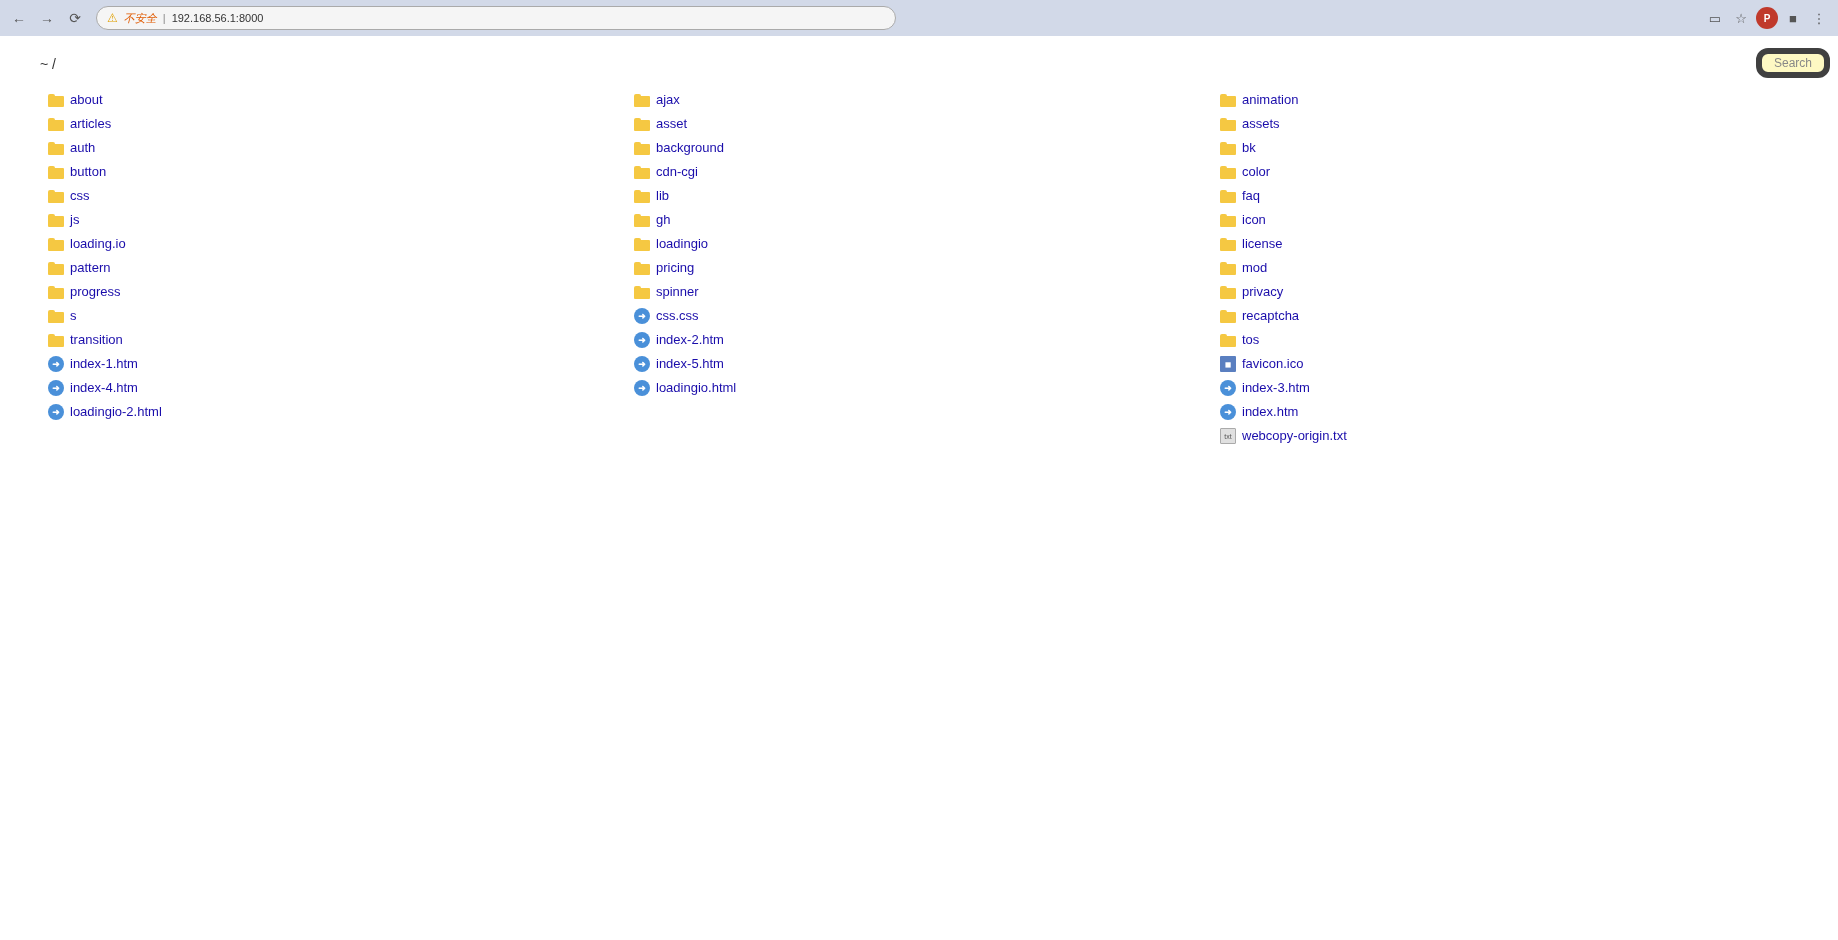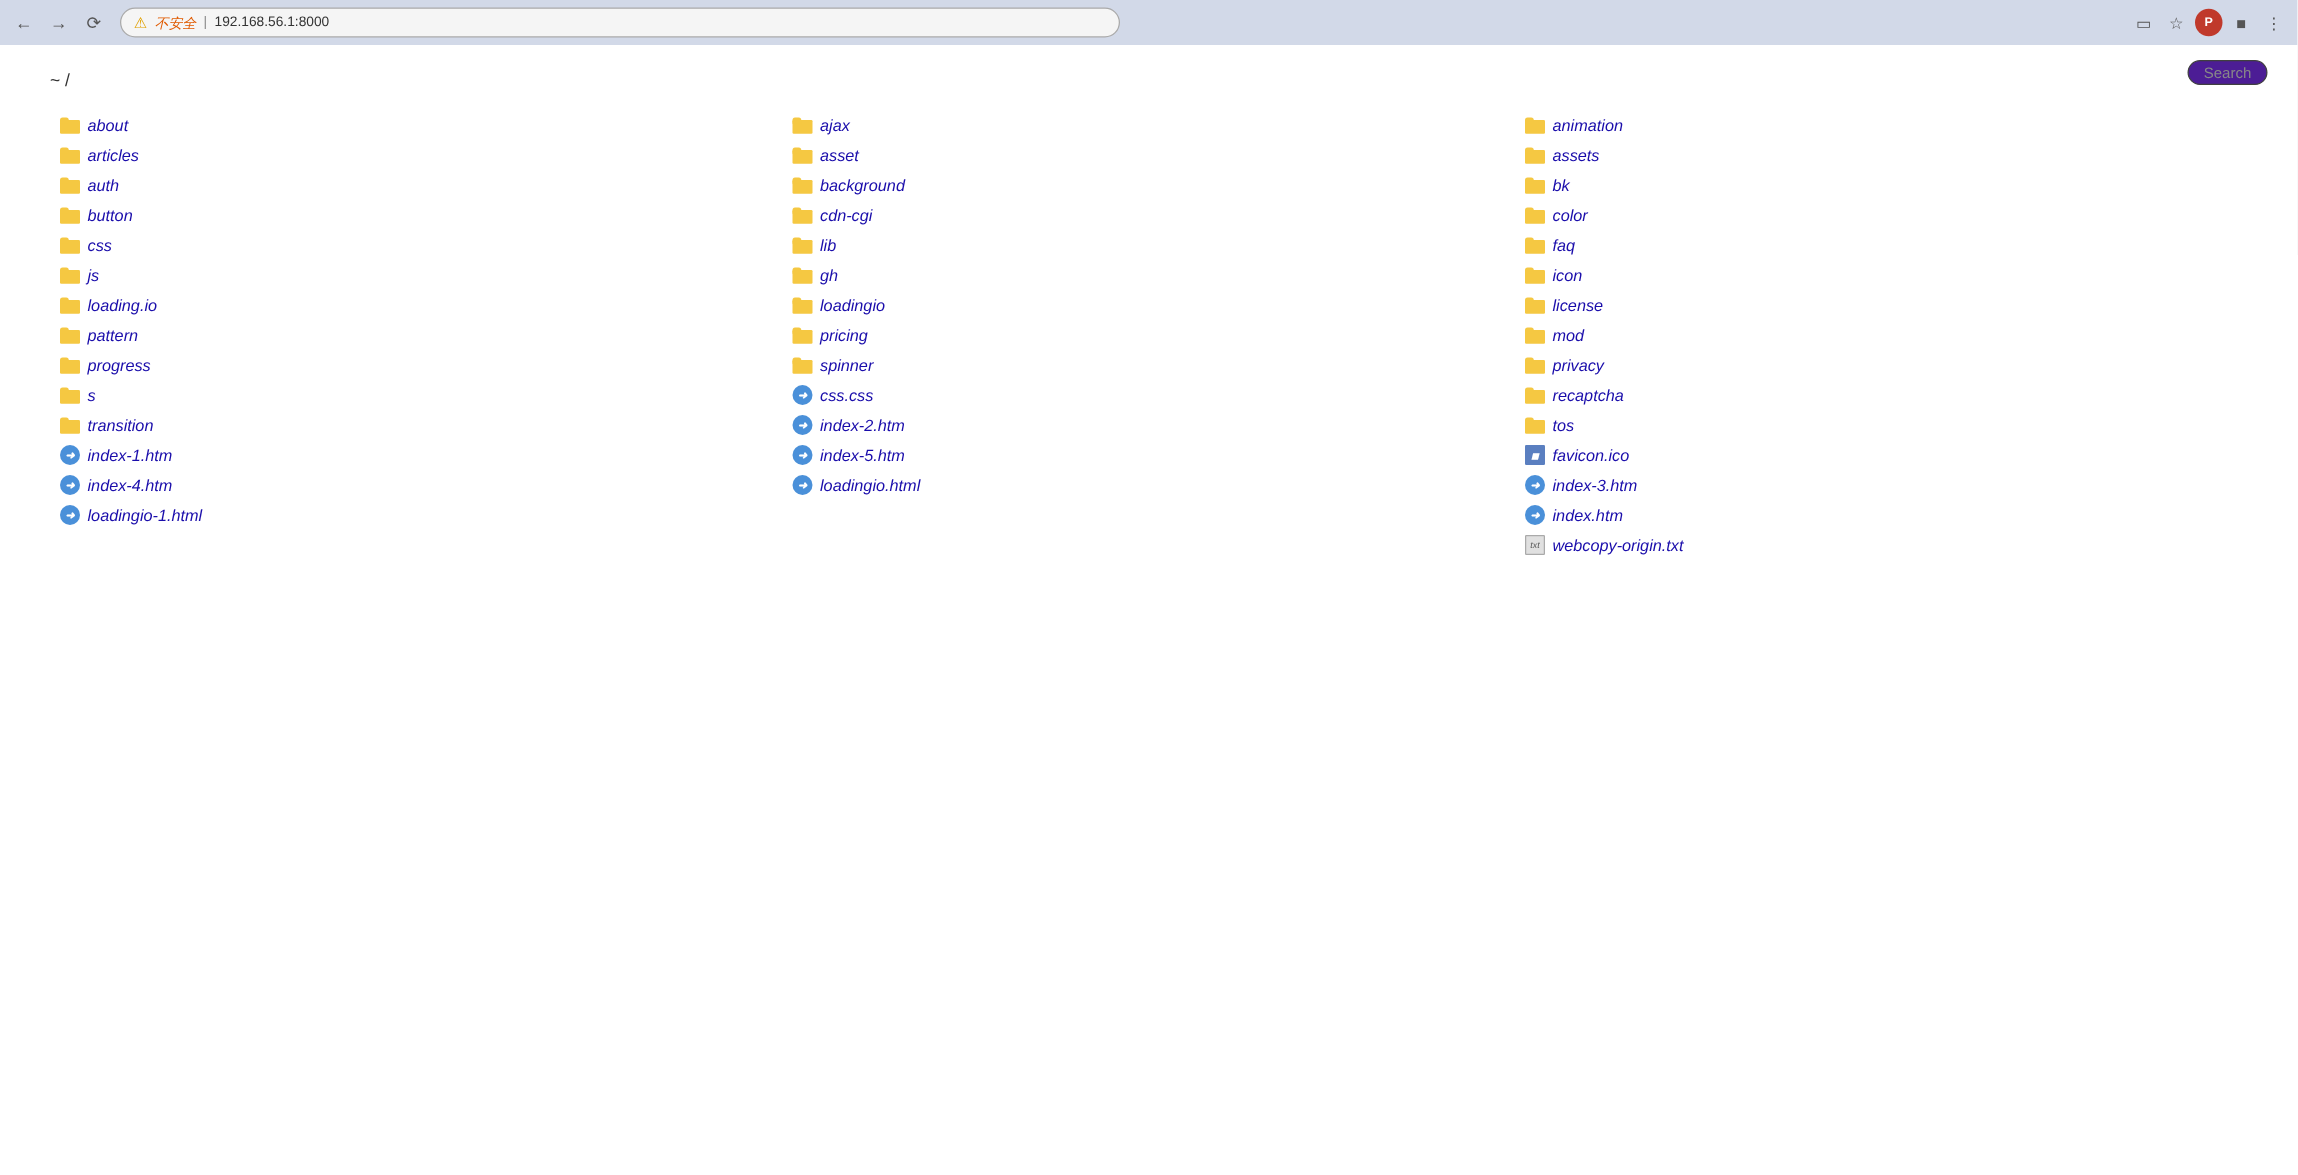--- a/index.html
+++ b/index.html
@@ -81,23 +81,23 @@
       justify-content: center;
       cursor: pointer;
       color: #555;
       border-radius: 50%;
     }
 
     
     .search-box {
       position: fixed;
       top: 48px;
-      right: 24px;
-      background: #4c1d95;
-      border: 1px solid #404040;
+      right: 8px;
+      background: #fef9c3;
+      border: 6px solid #404040;
       border-radius: 12px;
       padding: 2px 12px;
       font-size: 12px;
       color: #888;
       z-index: 100;
     }
 
     
     .page-content {
       background: white;
@@ -112,27 +112,25 @@
     }
 
     .file-grid {
       display: grid;
       grid-template-columns: repeat(3, 1fr);
       gap: 0;
     }
 
     .file-item {
       display: flex;
-      align-items: center;
       gap: 6px;
       padding: 4px 8px;
       cursor: pointer;
       border-radius: 3px;
       white-space: nowrap;
-      font-style: italic;
     }
 
     .file-item .icon {
       width: 16px;
       height: 16px;
       flex-shrink: 0;
       display: flex;
       align-items: center;
       justify-content: center;
     }
@@ -320,21 +318,21 @@
         <div class="file-item">
           <span class="icon">
             <span class="html-icon">➜</span>
           </span>
           <a class="name" href="#">index-4.htm</a>
         </div>
         <div class="file-item">
           <span class="icon">
             <span class="html-icon">➜</span>
           </span>
-          <a class="name" href="#">loadingio-1.html</a>
+          <a class="name" href="#">loadingio-2.html</a>
         </div>
       </div>
       <div>
         <div class="file-item">
           <span class="icon">
             <span class="folder-icon"></span>
           </span>
           <a class="name" href="#">ajax</a>
         </div>
         <div class="file-item">

